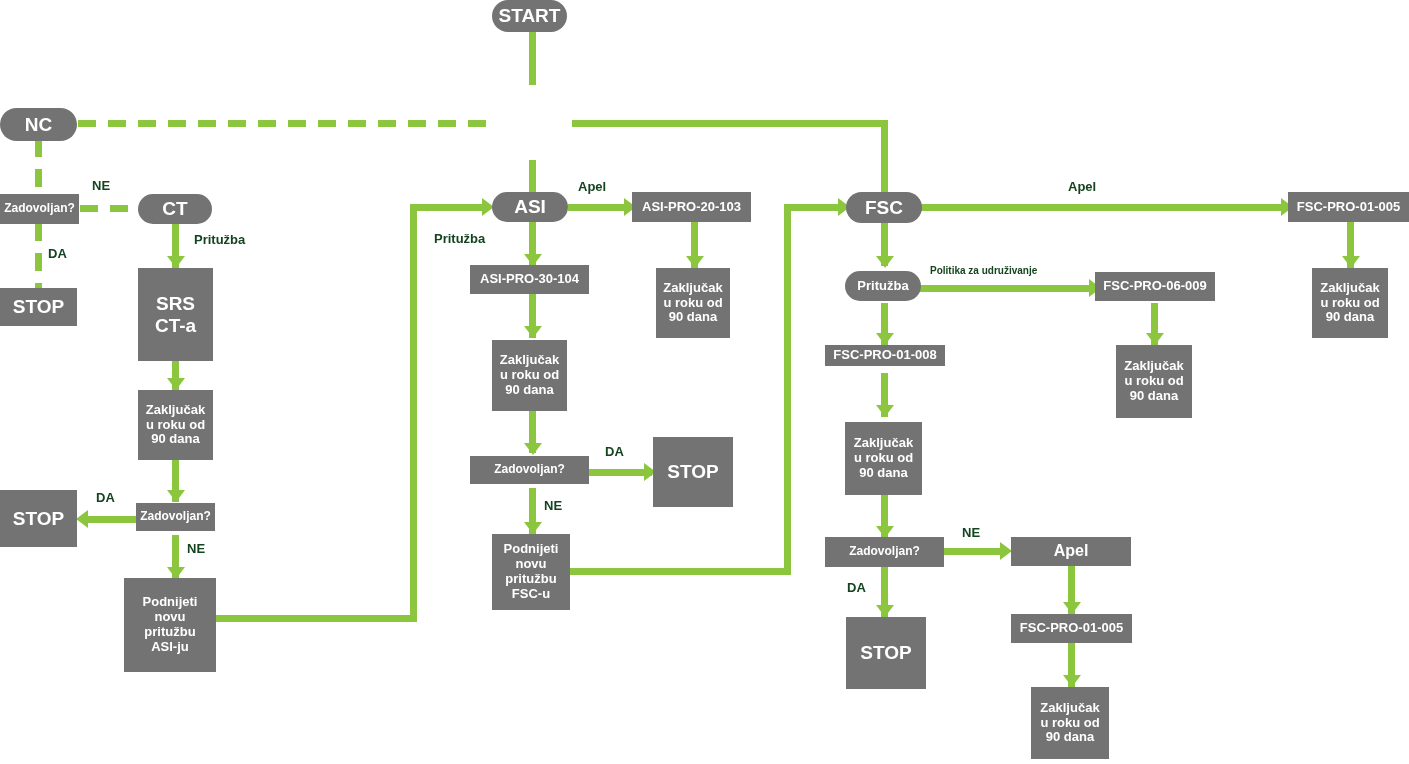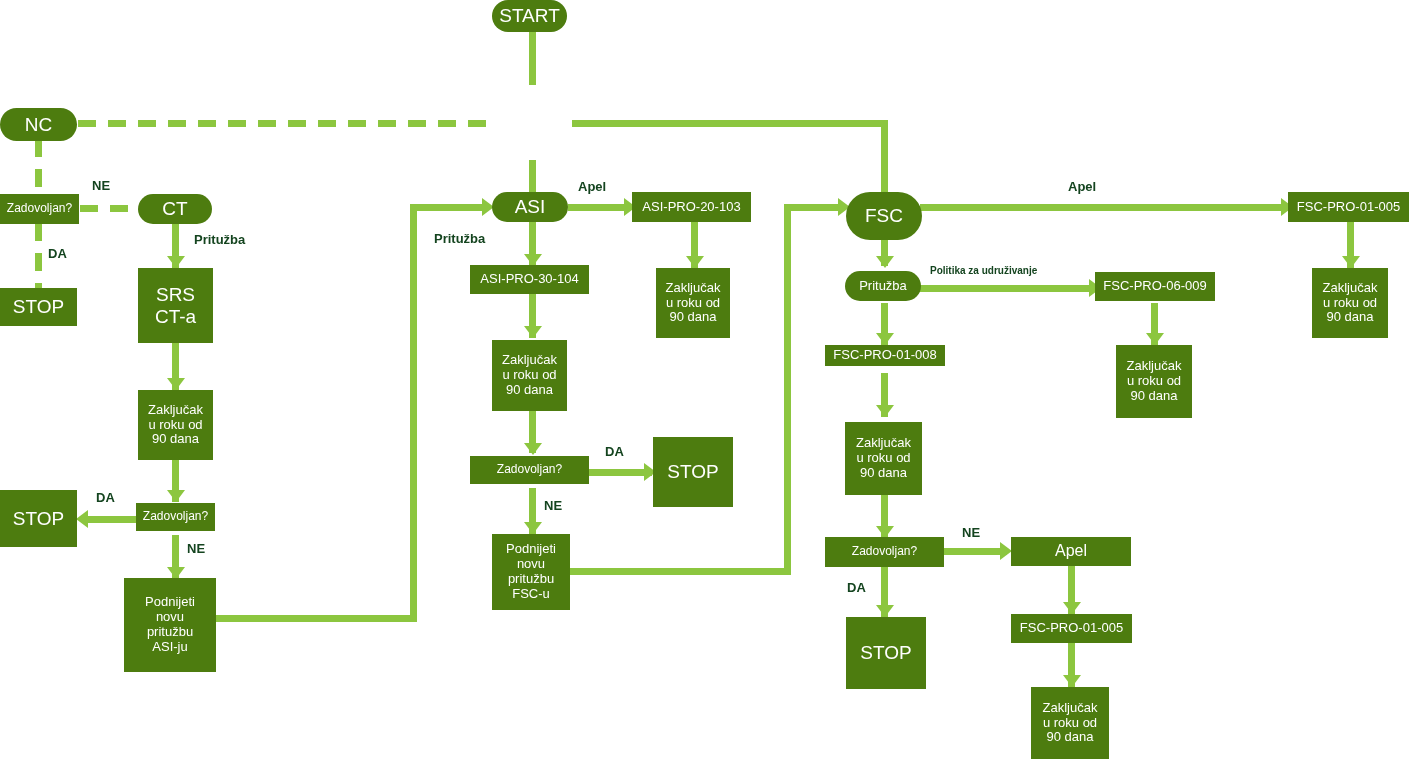--- a/index.html
+++ b/index.html
@@ -3,27 +3,27 @@
 <meta charset="utf-8">
 <title>Flowchart</title>
 <style>
   html,body{margin:0;padding:0;background:#ffffff;}
   body{font-family:"Liberation Sans",sans-serif;}
   #stage{position:relative;width:1409px;height:764px;background:#ffffff;overflow:hidden;}
 
   
   .node{
     position:absolute;
-    background:#4d7c0f;
+    background:#737373;
     color:#ffffff;
     display:flex;
     align-items:center;
     justify-content:center;
     text-align:center;
-    font-weight:normal;
+    font-weight:bold;
     line-height:1.15;
     box-sizing:border-box;
     z-index:5;
     white-space:pre-line;
   }
   .pill{border-radius:999px;}
   .rect{border-radius:0;}
 
   
   .t-lg{font-size:19px;}
@@ -180,21 +180,21 @@
 
 
   <div class="node pill t-lg" style="left:0px;top:108px;width:77px;height:33px;">NC</div>
 
   <div class="node rect t-xs" style="left:0px;top:194px;width:79px;height:30px;">Zadovoljan?</div>
 
   <div class="node rect t-lg" style="left:0px;top:288px;width:77px;height:38px;">STOP</div>
 
   <div class="node pill t-lg" style="left:138px;top:194px;width:74px;height:30px;">CT</div>
 
-  <div class="node rect t-lg" style="left:138px;top:268px;width:75px;height:75px;">SRS
+  <div class="node rect t-lg" style="left:138px;top:268px;width:75px;height:93px;">SRS
 CT-a</div>
 
   <div class="node rect t-sm" style="left:138px;top:390px;width:75px;height:70px;">Zaključak
 u roku od
 90 dana</div>
 
   <div class="node rect t-xs" style="left:136px;top:503px;width:79px;height:28px;">Zadovoljan?</div>
 
   <div class="node rect t-lg" style="left:0px;top:490px;width:77px;height:57px;">STOP</div>
 
@@ -219,21 +219,21 @@
 
   <div class="node rect t-xs" style="left:470px;top:456px;width:119px;height:28px;">Zadovoljan?</div>
 
   <div class="node rect t-lg" style="left:653px;top:437px;width:80px;height:70px;">STOP</div>
 
   <div class="node rect t-sm" style="left:492px;top:534px;width:78px;height:76px;">Podnijeti
 novu
 pritužbu
 FSC-u</div>
 
-  <div class="node pill t-lg" style="left:846px;top:192px;width:76px;height:48px;">FSC</div>
+  <div class="node pill t-lg" style="left:846px;top:192px;width:76px;height:31px;">FSC</div>
 
   <div class="node rect t-sm" style="left:1288px;top:192px;width:121px;height:30px;">FSC-PRO-01-005</div>
 
   <div class="node rect t-sm" style="left:1312px;top:268px;width:76px;height:70px;">Zaključak
 u roku od
 90 dana</div>
 
   <div class="node pill t-sm" style="left:845px;top:271px;width:76px;height:30px;">Pritužba</div>
 
   <div class="node rect t-sm" style="left:1095px;top:272px;width:120px;height:29px;">FSC-PRO-06-009</div>

